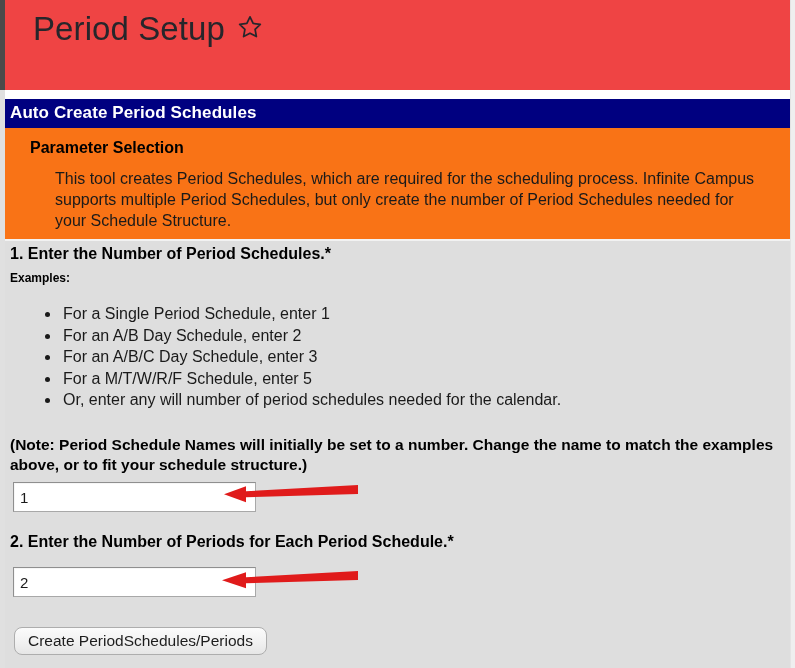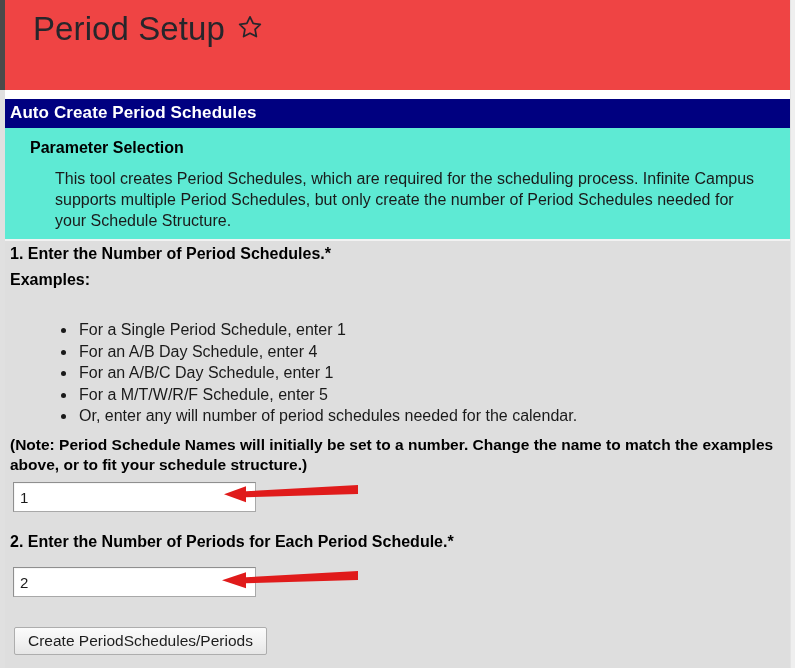--- a/index.html
+++ b/index.html
@@ -106,21 +106,21 @@
     white-space: nowrap;
   }
 
   
   .intro-block {
     position: absolute;
     left: 5px;
     top: 128px;
     width: 785px;
     height: 111px;
-    background: #5eead4;
+    background: #f97316;
     box-sizing: border-box;
   }
   .param-heading {
     position: absolute;
     left: 25px;
     top: 11px;
     font-size: 16px;
     font-weight: bold;
     color: #000000;
     white-space: nowrap;
@@ -154,30 +154,30 @@
     white-space: nowrap;
     color: #000000;
   }
   .step-num { color: #000000; }
   .step-red { color: #000000; }
 
   .examples-label {
     position: absolute;
     left: 5px;
     top: 30px;
-    font-size: 16px;
+    font-size: 12px;
     font-weight: bold;
     color: #000000;
   }
 
   ul.example-list {
     position: absolute;
     left: 22px;
     top: 62px;
-    margin: 16px;
+    margin: 0;
     padding: 0 0 0 34px;
     list-style: disc;
   }
   ul.example-list li {
     font-size: 16px;
     color: #1a1a1a;
     line-height: 21.5px;
     padding-left: 2px;
   }
 
@@ -214,21 +214,21 @@
 
   
   .submit-button {
     position: absolute;
     left: 9px;
     top: 386px;
     height: 28px;
     padding: 0 13px;
     background: linear-gradient(to bottom, #fbfbfb 0%, #f2f2f2 50%, #e6e6e6 100%);
     border: 1px solid #adadad;
-    border-radius: 2px;
+    border-radius: 8px;
     font-family: "Liberation Sans", sans-serif;
     font-size: 15.5px;
     color: #1d1d1d;
     white-space: nowrap;
     cursor: pointer;
   }
 
   
   .arrow {
     position: absolute;
@@ -264,22 +264,22 @@
 
     <div class="step-line" style="left:5px; top:4px;">
       <span class="step-num">1.</span>
       <span class="step-red">Enter the Number of Period Schedules.*</span>
     </div>
 
     <div class="examples-label">Examples:</div>
 
     <ul class="example-list">
       <li>For a Single Period Schedule, enter 1</li>
-      <li>For an A/B Day Schedule, enter 4</li>
-      <li>For an A/B/C Day Schedule, enter 1</li>
+      <li>For an A/B Day Schedule, enter 2</li>
+      <li>For an A/B/C Day Schedule, enter 3</li>
       <li>For a M/T/W/R/F Schedule, enter 5</li>
       <li>Or, enter any will number of period schedules needed for the calendar.</li>
     </ul>
 
     <div class="note-block">(Note: Period Schedule Names will initially be set to a number. Change the name to match the examples above, or to fit your schedule structure.)</div>
 
     <input id="input-schedules" class="text-input" type="text" value="1" style="">
 
     <div class="step-line" style="left:5px; top:292px;">
       <span class="step-num">2.</span>

